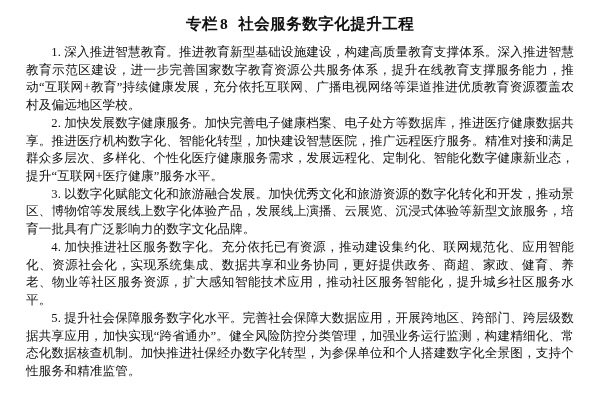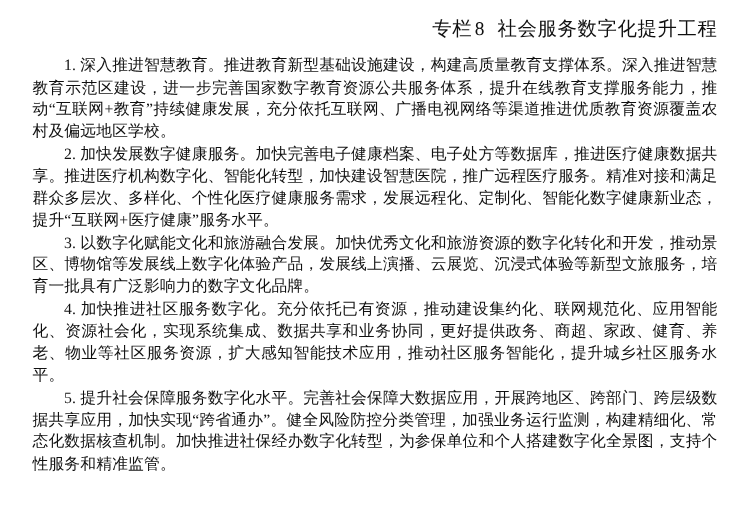--- a/index.html
+++ b/index.html
@@ -15,23 +15,23 @@
     overflow: hidden;
   }
   .page {
     position: relative;
     width: 600px;
     height: 409px;
     box-sizing: border-box;
     padding: 10px 26px 6px 26px;
   }
   .box-title {
-    text-align: right;
+    text-align: center;
     font-size: 15.5px;
-    font-weight: normal;
+    font-weight: bold;
     letter-spacing: 0.5px;
     margin: 4px 0 10px 0;
     line-height: 1.3;
   }
   .box-title .num {
     margin-left: 2px;
     margin-right: 10px;
   }
   .body-text p {
     margin: 0 0 0.5px 0;

